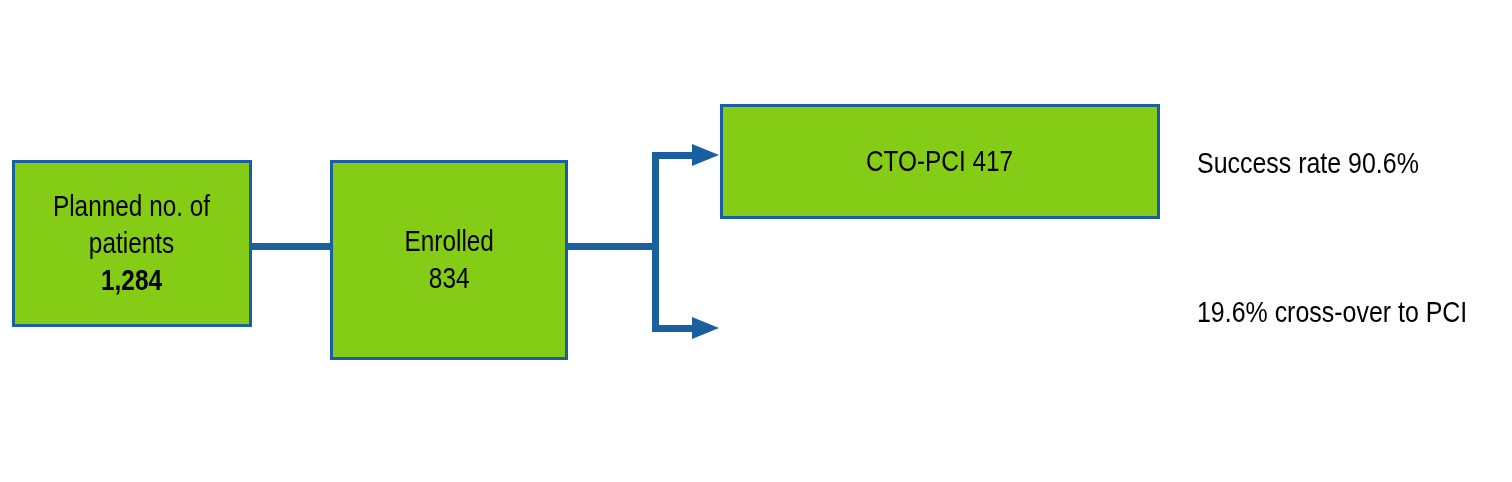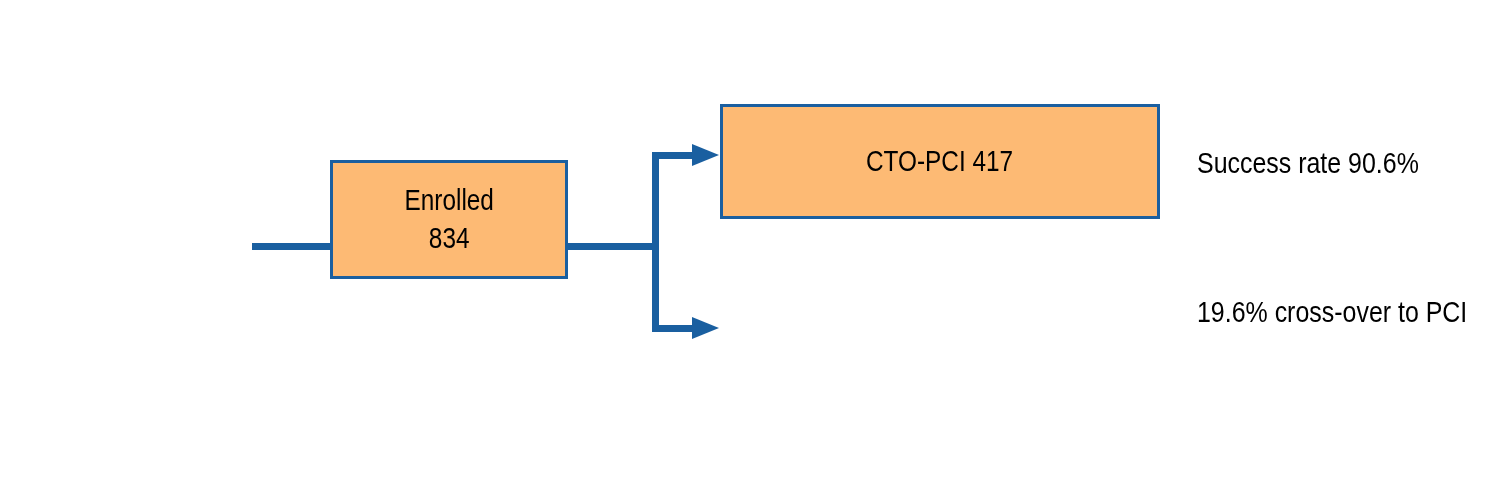--- a/index.html
+++ b/index.html
@@ -14,40 +14,40 @@
     position: relative;
     width: 1512px;
     height: 482px;
     background: #ffffff;
     overflow: hidden;
   }
   .node {
     position: absolute;
     box-sizing: border-box;
     border: 3px solid #1a5fa0;
-    background: #fdba74;
+    background: #84cc16;
     display: flex;
     align-items: center;
     justify-content: center;
     text-align: center;
   }
   .node-text {
     font-family: "Liberation Sans Narrow", "Liberation Sans", sans-serif;
     font-stretch: condensed;
     font-size: 29px;
     line-height: 1.28;
     color: #000000;
     transform: scaleX(0.84);
     white-space: pre-line;
   }
   .node-text .strong {
     font-weight: bold;
   }
   #node-planned { left: 12px;  top: 160px; width: 240px; height: 167px; }
-  #node-enrolled { left: 330px; top: 160px; width: 238px; height: 119px; }
+  #node-enrolled { left: 330px; top: 160px; width: 238px; height: 200px; }
   #node-cto     { left: 720px; top: 104px; width: 440px; height: 115px; }
   #node-nocto   { left: 720px; top: 264px; width: 440px; height: 114px; }
 
   .edge {
     position: absolute;
     background: #1a5fa0;
   }
   
   #edge-planned-enrolled { left: 252px; top: 243px; width: 78px; height: 7px; }
   
@@ -81,20 +81,23 @@
     transform-origin: left center;
   }
   #annot-success   { left: 1197px; top: 147px; }
   #annot-crossover { left: 1197px; top: 296px; }
 </style>
 </head>
 <body>
 
 <div id="canvas">
 
+  <div class="node" id="node-planned">
+    <div class="node-text"><span>Planned no. of</span><br><span>patients</span><br><span class="strong">1,284</span></div>
+  </div>
 
   <div class="node" id="node-enrolled">
     <div class="node-text"><span>Enrolled</span><br><span>834</span></div>
   </div>
 
   <div class="node" id="node-cto">
     <div class="node-text">CTO-PCI 417</div>
   </div>
 
 

